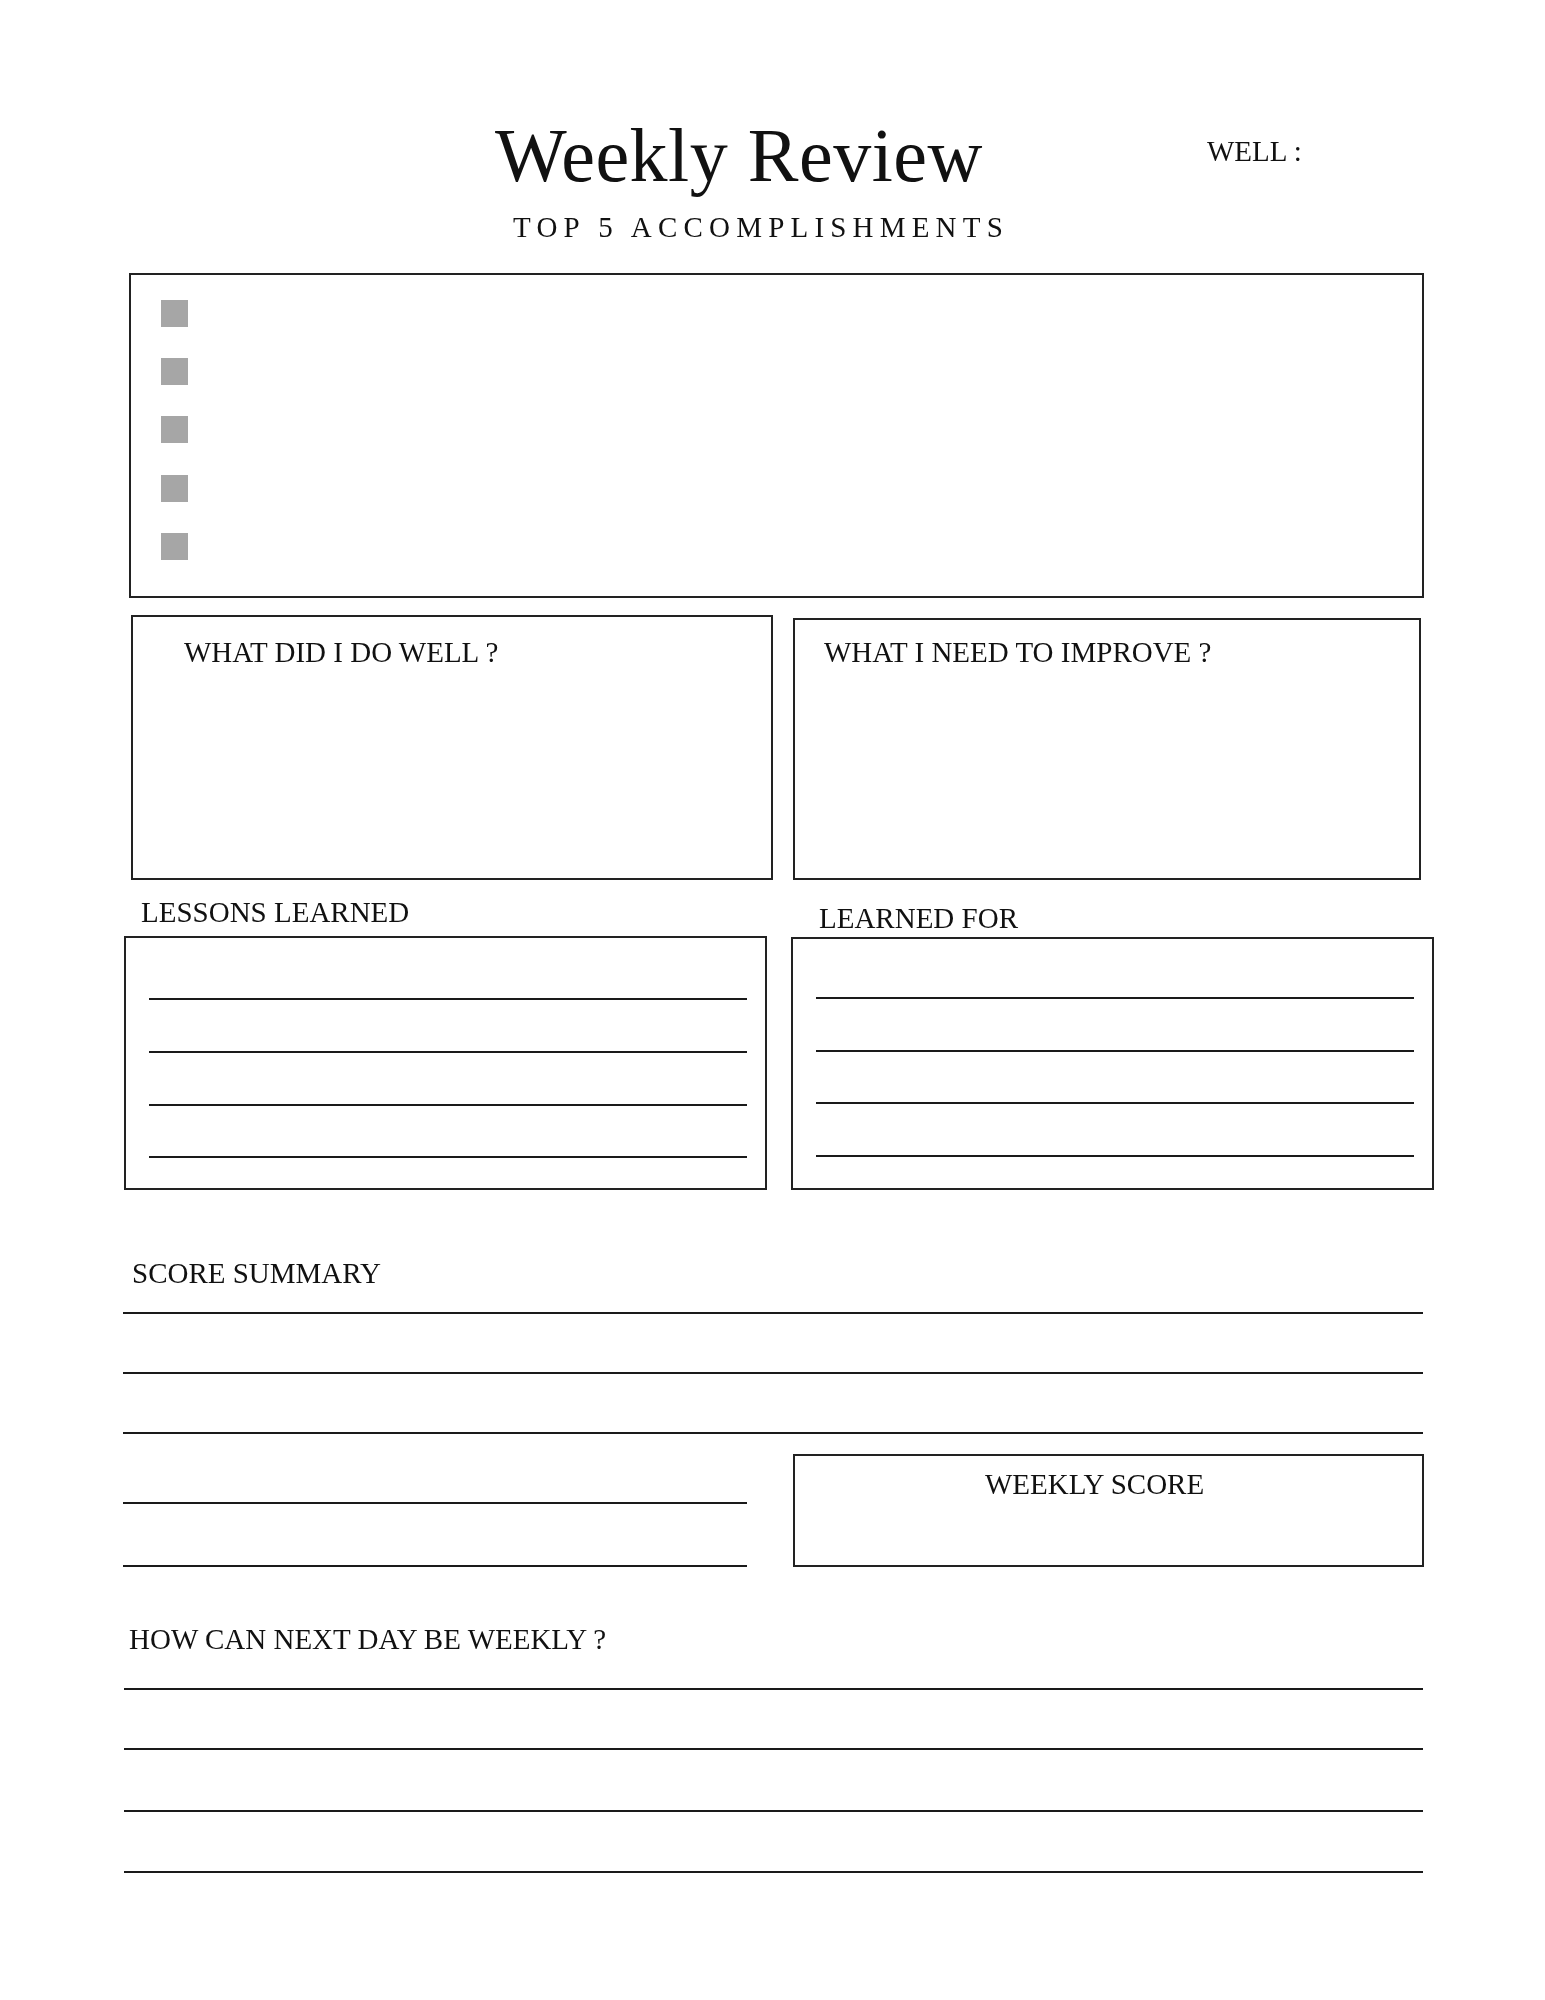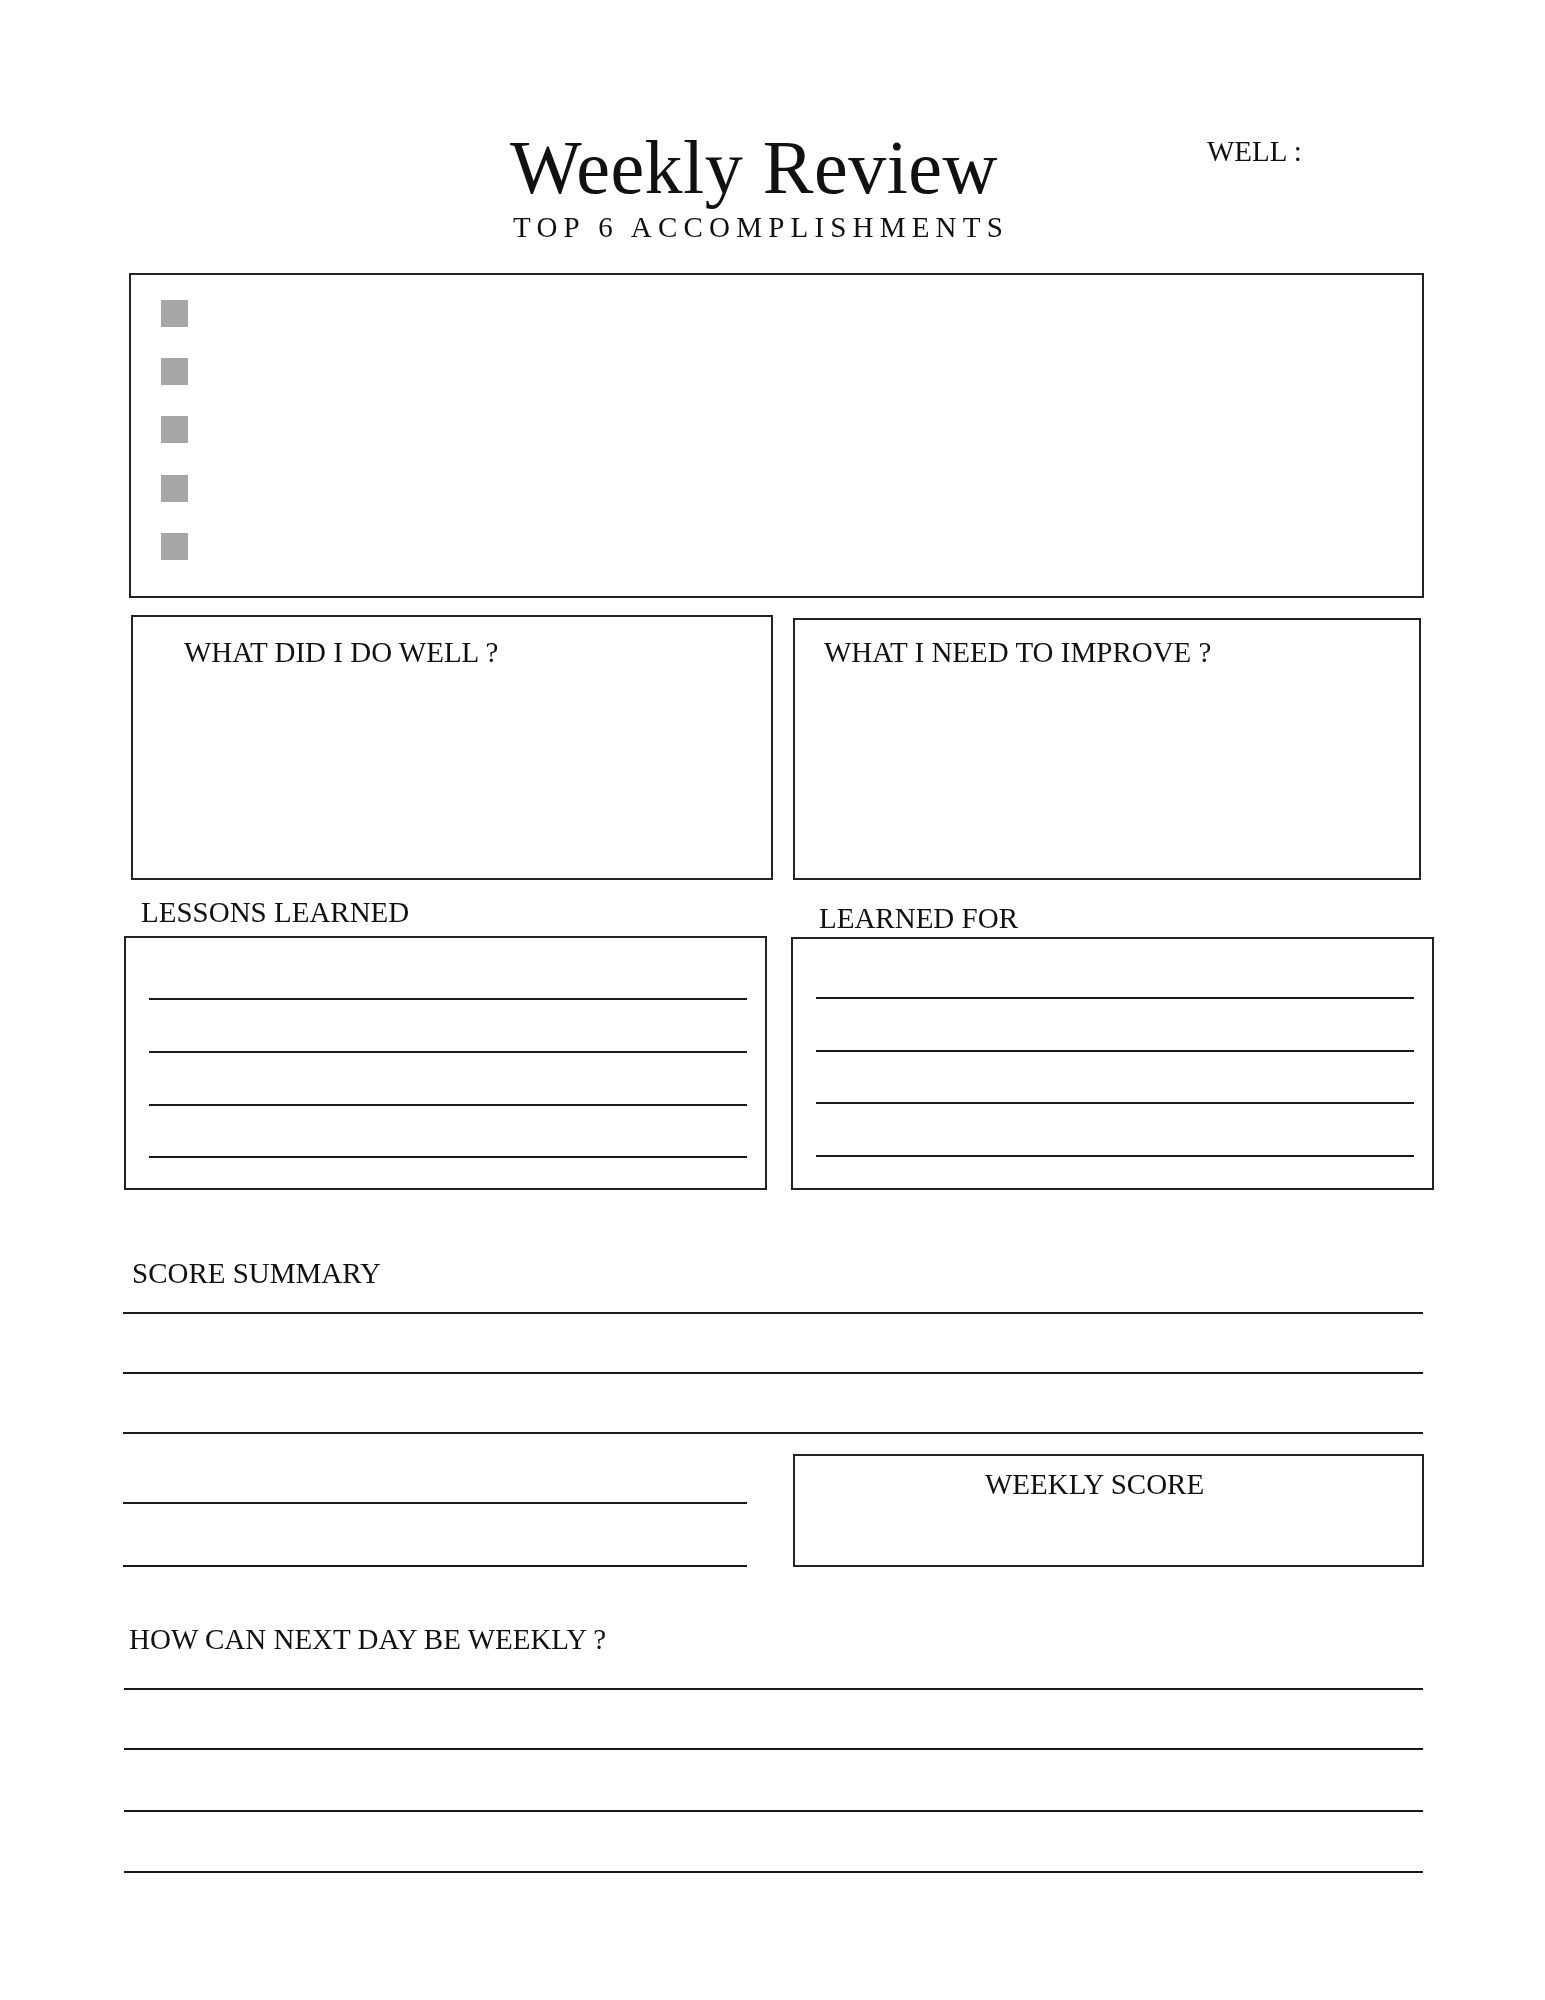--- a/index.html
+++ b/index.html
@@ -10,22 +10,22 @@
   .subtitle { font-size: 29px; letter-spacing: 6.2px; }
   .label { font-size: 29px; letter-spacing: 0px; }
   .box { position: absolute; box-sizing: border-box; border: 2px solid #222222; background: transparent; }
   .check { position: absolute; width: 27px; height: 27px; background: #a6a6a6; }
   .rule { position: absolute; height: 2px; background: #1a1a1a; }
   .field { position: absolute; box-sizing: border-box; border: none; background: transparent; outline: none; }
 </style>
 </head>
 <body>
 
-<div class="txt title" style="left:510px; top:117px; width:530px;margin-top:12px;">Weekly Review</div>
-<div class="txt subtitle" style="left:513px; top:213px;">TOP 6 ACCOMPLISHMENTS</div>
+<div class="txt title" style="left:495px; top:117px; width:530px;">Weekly Review</div>
+<div class="txt subtitle" style="left:513px; top:213px;">TOP 5 ACCOMPLISHMENTS</div>
 <div class="txt label" style="left:1207px; top:137px;">WELL :</div>
 <input class="field" type="text" style="left: 1310px; top: 134px; width: 120px; height: 34px;" value="">
 
 <div class="box" style="left:129px; top:273px; width:1295px; height:325px;"></div>
 <div class="check" style="left:161px; top:300px;"></div>
 <div class="check" style="left:161px; top:358px;"></div>
 <div class="check" style="left:161px; top:416px;"></div>
 <div class="check" style="left:161px; top:475px;"></div>
 <div class="check" style="left:161px; top:533px;"></div>
 <input class="field" type="text" style="left: 205px; top: 296px; width: 1190px; height: 36px;" value="">

